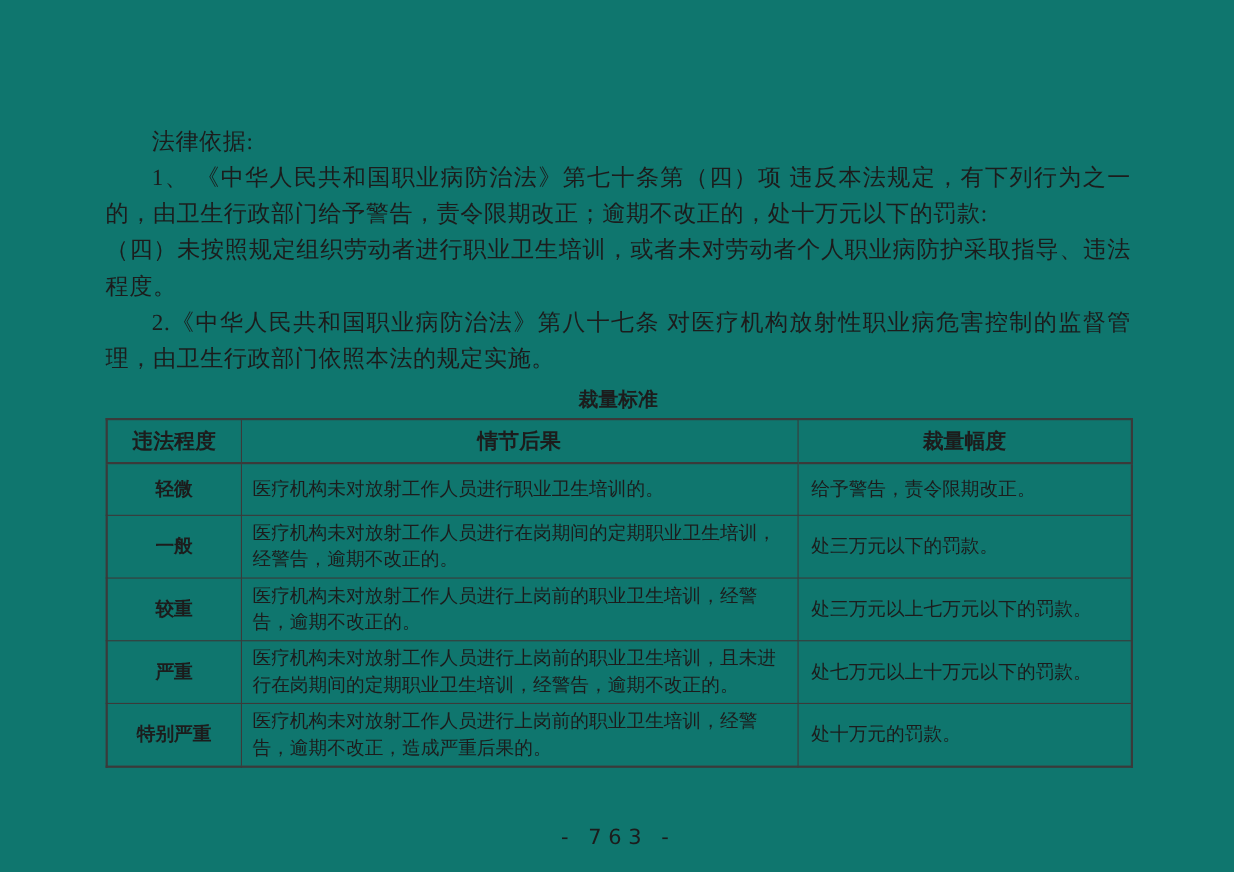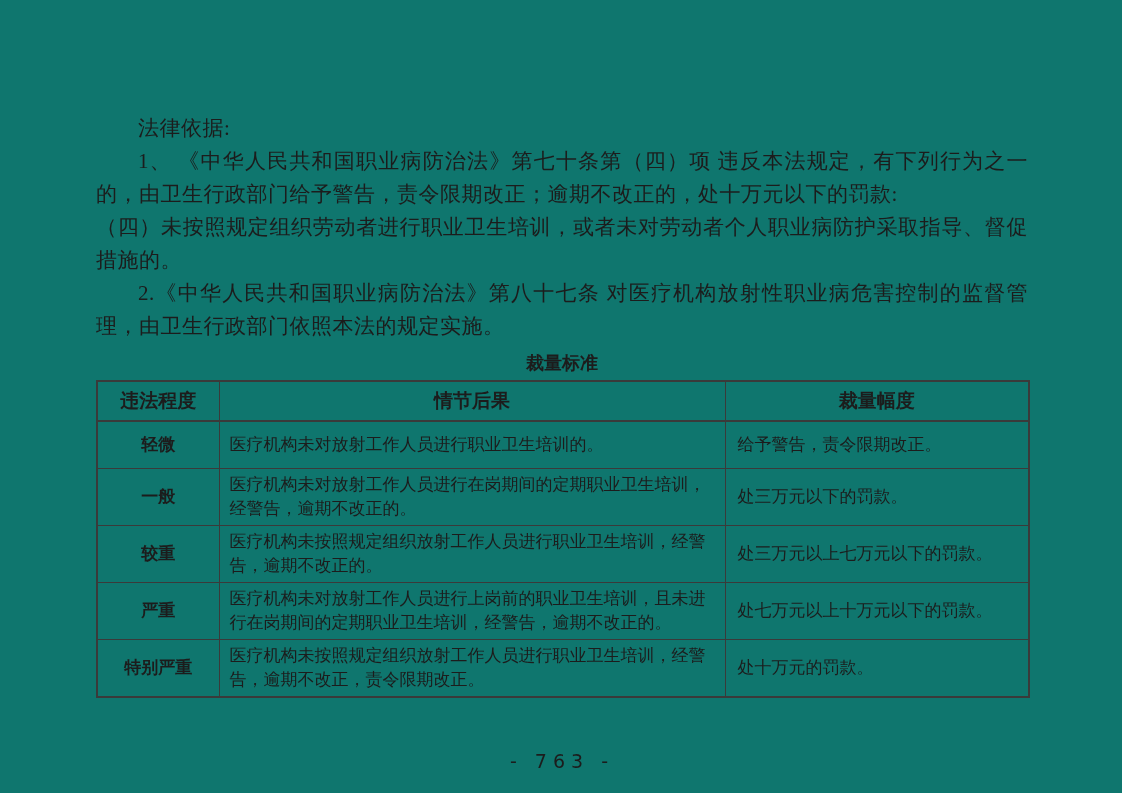--- a/index.html
+++ b/index.html
@@ -101,21 +101,21 @@
 </style>
 </head>
 <body>
 
 <div class="page">
   <div class="content">
 
     <div class="textblock">
       <p class="para indent">法律依据:</p>
       <p class="para indent">1、 《中华人民共和国职业病防治法》第七十条第（四）项 违反本法规定，有下列行为之一的，由卫生行政部门给予警告，责令限期改正；逾期不改正的，处十万元以下的罚款:</p>
-      <p class="para">（四）未按照规定组织劳动者进行职业卫生培训，或者未对劳动者个人职业病防护采取指导、督促措施的。</p>
+      <p class="para">（四）未按照规定组织劳动者进行职业卫生培训，或者未对劳动者个人职业病防护采取指导、违法程度。</p>
       <p class="para indent">2.《中华人民共和国职业病防治法》第八十七条 对医疗机构放射性职业病危害控制的监督管理，由卫生行政部门依照本法的规定实施。</p>
     </div>
 
     <div class="table-title">裁量标准</div>
 
     <table class="dtable">
       <thead>
         <tr>
           <th class="col-level">违法程度</th>
           <th class="col-circ">情节后果</th>
@@ -131,33 +131,33 @@
           </tr>
 
           <tr>
             <td class="cell-level">一般</td>
             <td class="cell-circ">医疗机构未对放射工作人员进行在岗期间的定期职业卫生培训，经警告，逾期不改正的。</td>
             <td class="cell-range">处三万元以下的罚款。</td>
           </tr>
 
           <tr>
             <td class="cell-level">较重</td>
-            <td class="cell-circ">医疗机构未按照规定组织放射工作人员进行职业卫生培训，经警告，逾期不改正的。</td>
+            <td class="cell-circ">医疗机构未对放射工作人员进行上岗前的职业卫生培训，经警告，逾期不改正的。</td>
             <td class="cell-range">处三万元以上七万元以下的罚款。</td>
           </tr>
 
           <tr>
             <td class="cell-level">严重</td>
             <td class="cell-circ">医疗机构未对放射工作人员进行上岗前的职业卫生培训，且未进行在岗期间的定期职业卫生培训，经警告，逾期不改正的。</td>
             <td class="cell-range">处七万元以上十万元以下的罚款。</td>
           </tr>
 
           <tr>
             <td class="cell-level">特别严重</td>
-            <td class="cell-circ">医疗机构未按照规定组织放射工作人员进行职业卫生培训，经警告，逾期不改正，责令限期改正。</td>
+            <td class="cell-circ">医疗机构未对放射工作人员进行上岗前的职业卫生培训，经警告，逾期不改正，造成严重后果的。</td>
             <td class="cell-range">处十万元的罚款。</td>
           </tr>
         </tbody>
     </table>
 
     <div class="page-number">- 763 -</div>
 
   </div>
 </div>
 

